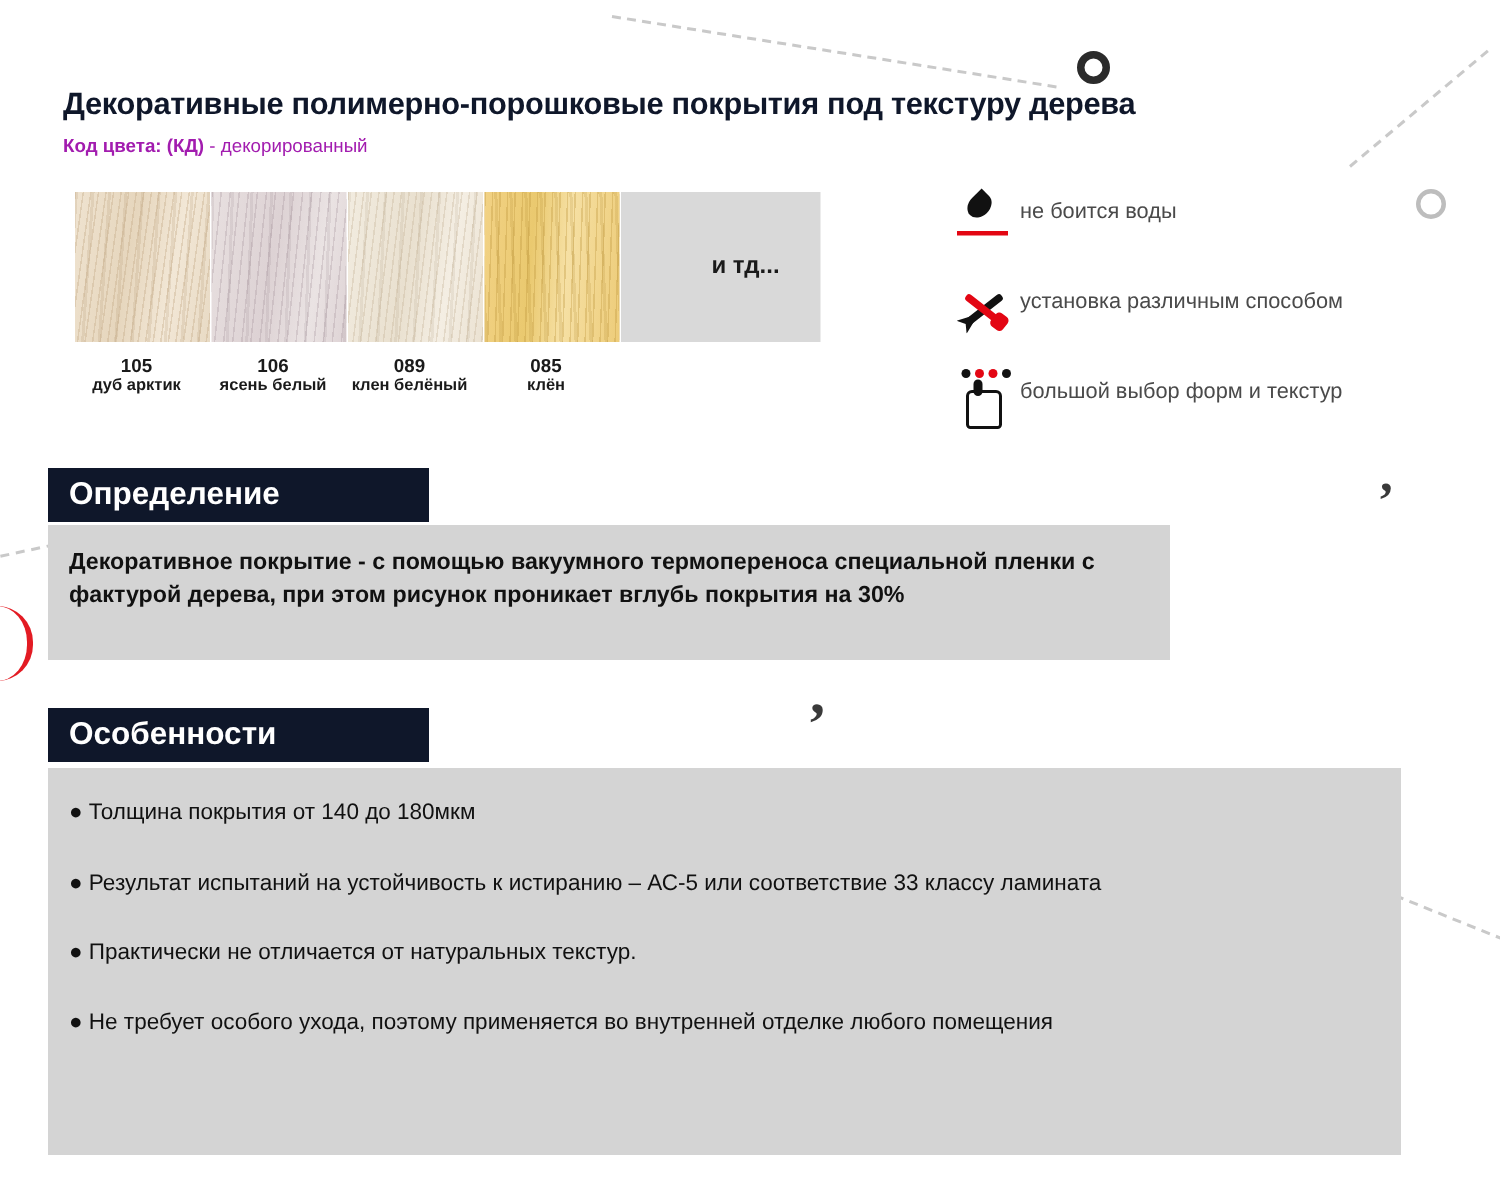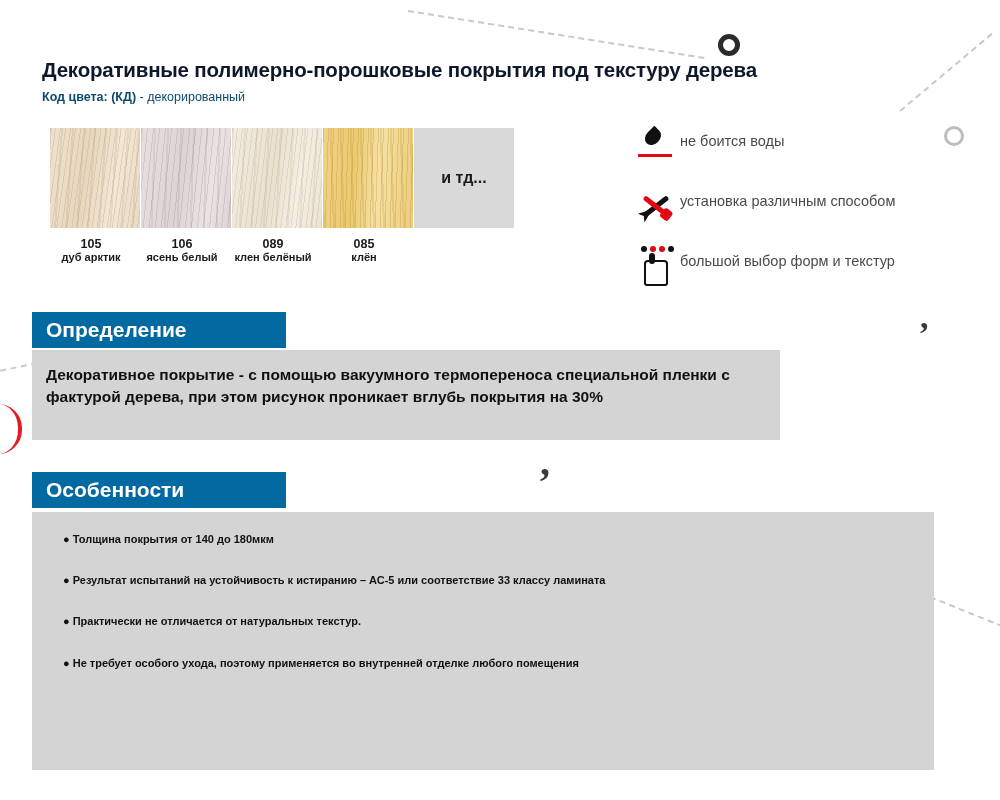--- a/index.html
+++ b/index.html
@@ -49,21 +49,21 @@
     font-weight: bold;
     letter-spacing: -0.2px;
     color: #0f172a;
     white-space: nowrap;
   }
   .subtitle {
     position: absolute;
     left: 42px;
     top: 90px;
     font-size: 12.5px;
-    color: #0c4a6e;
+    color: #a21caf;
   }
   .subtitle b { font-weight: bold; }
 
   
   .swatches {
     position: absolute;
     left: 50px;
     top: 128px;
     display: flex;
     gap: 9px;
@@ -94,20 +94,21 @@
   .swatch-etc {
     width: 100px;
     height: 100px;
     background: #d9d9d9;
     display: flex;
     align-items: center;
     justify-content: center;
     font-size: 16px;
     font-weight: bold;
     color: #1a1a1a;
+    padding-left: 33px;
   }
 
   
   .wood1 {
     background:
       repeating-linear-gradient(98deg, rgba(196,170,135,.38) 0 1px, rgba(255,255,255,0) 1px 5px),
       repeating-linear-gradient(94deg, rgba(170,140,100,.18) 0 2px, rgba(255,255,255,0) 2px 11px),
       linear-gradient(100deg, #efe3d0 0%, #e6d6bd 40%, #f2e7d6 70%, #e8dac4 100%);
   }
   .wood2 {
@@ -210,21 +211,21 @@
     top: 0; width: 6px; height: 6px; border-radius: 50%;
   }
   .ic-dots i:nth-child(1) { left: 0; background: #111; }
   .ic-dots i:nth-child(2) { left: 9px; background: #e30613; }
   .ic-dots i:nth-child(3) { left: 18px; background: #e30613; }
   .ic-dots i:nth-child(4) { left: 27px; background: #111; }
 
   
   .section-tab {
     position: absolute;
-    background: #0369a1;
+    background: #0f172a;
     color: #ffffff;
     font-size: 21px;
     font-weight: bold;
     padding: 6px 14px 7px 14px;
     line-height: 1.1;
   }
   #tab-definition { left: 32px; top: 312px; width: 226px; }
   #tab-features  { left: 32px; top: 472px; width: 226px; }
 
   
@@ -243,23 +244,23 @@
     font-size: 15.5px;
     font-weight: bold;
     line-height: 1.42;
   }
   #box-features {
     left: 32px; top: 512px; width: 902px; height: 258px;
     padding: 20px 18px 0 14px;
     box-sizing: border-box;
   }
   #box-features .bullet {
-    margin: 0 0 26px 17px;
-    font-size: 11px;
-    font-weight: bold;
+    margin: 0 0 26px 0;
+    font-size: 15px;
+    font-weight: normal;
     line-height: 1.38;
   }
   #box-features .bullet:last-child { margin-bottom: 0; }
 </style>
 </head>
 <body>
 
 <div class="page">
 
   <div class="deco deco-line" style="left:408px; top:10px; width:300px; transform: rotate(9deg);"></div>

